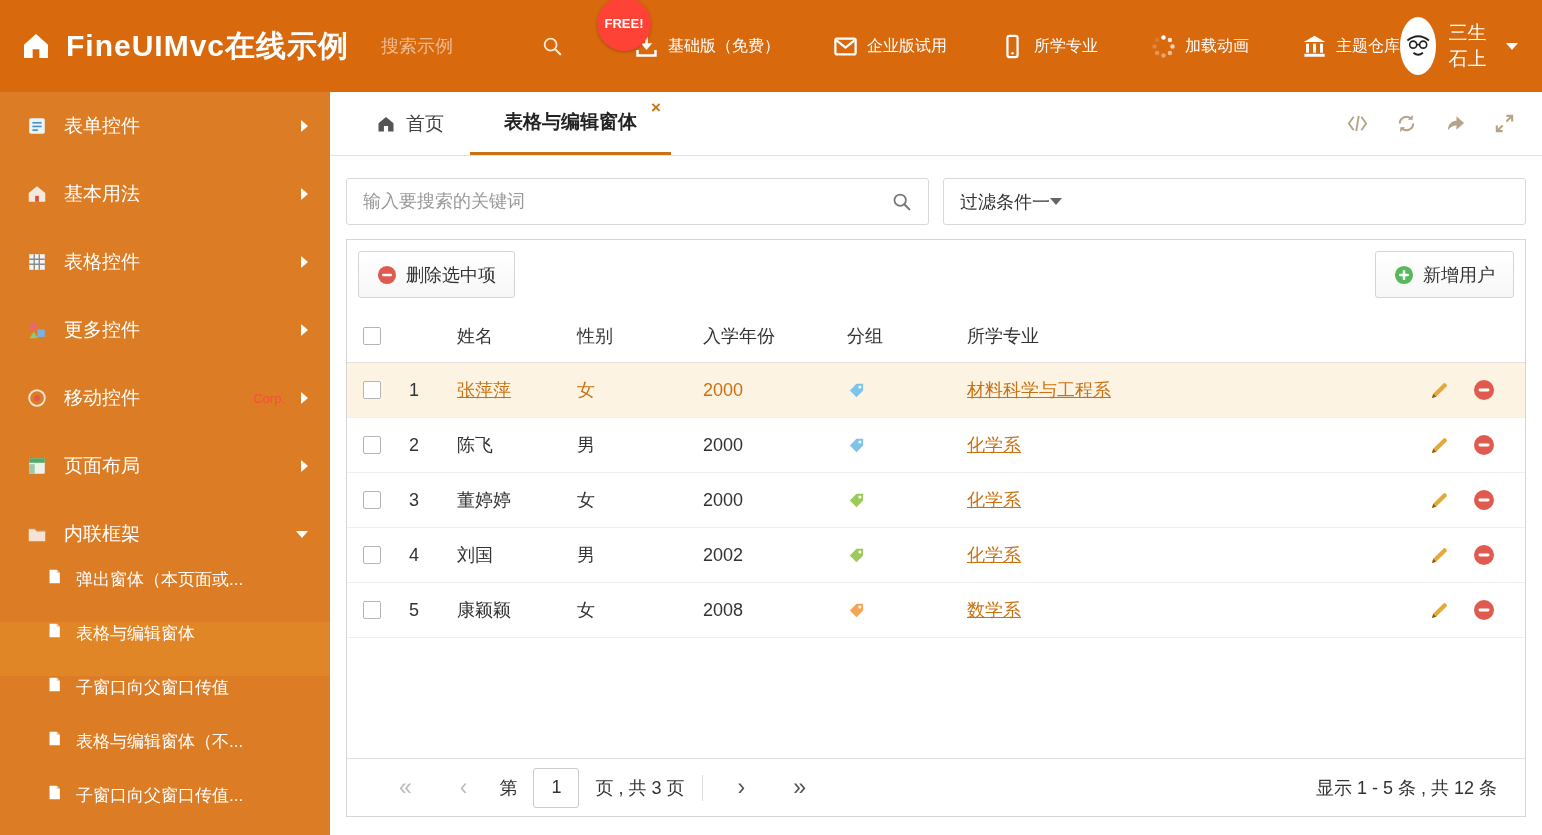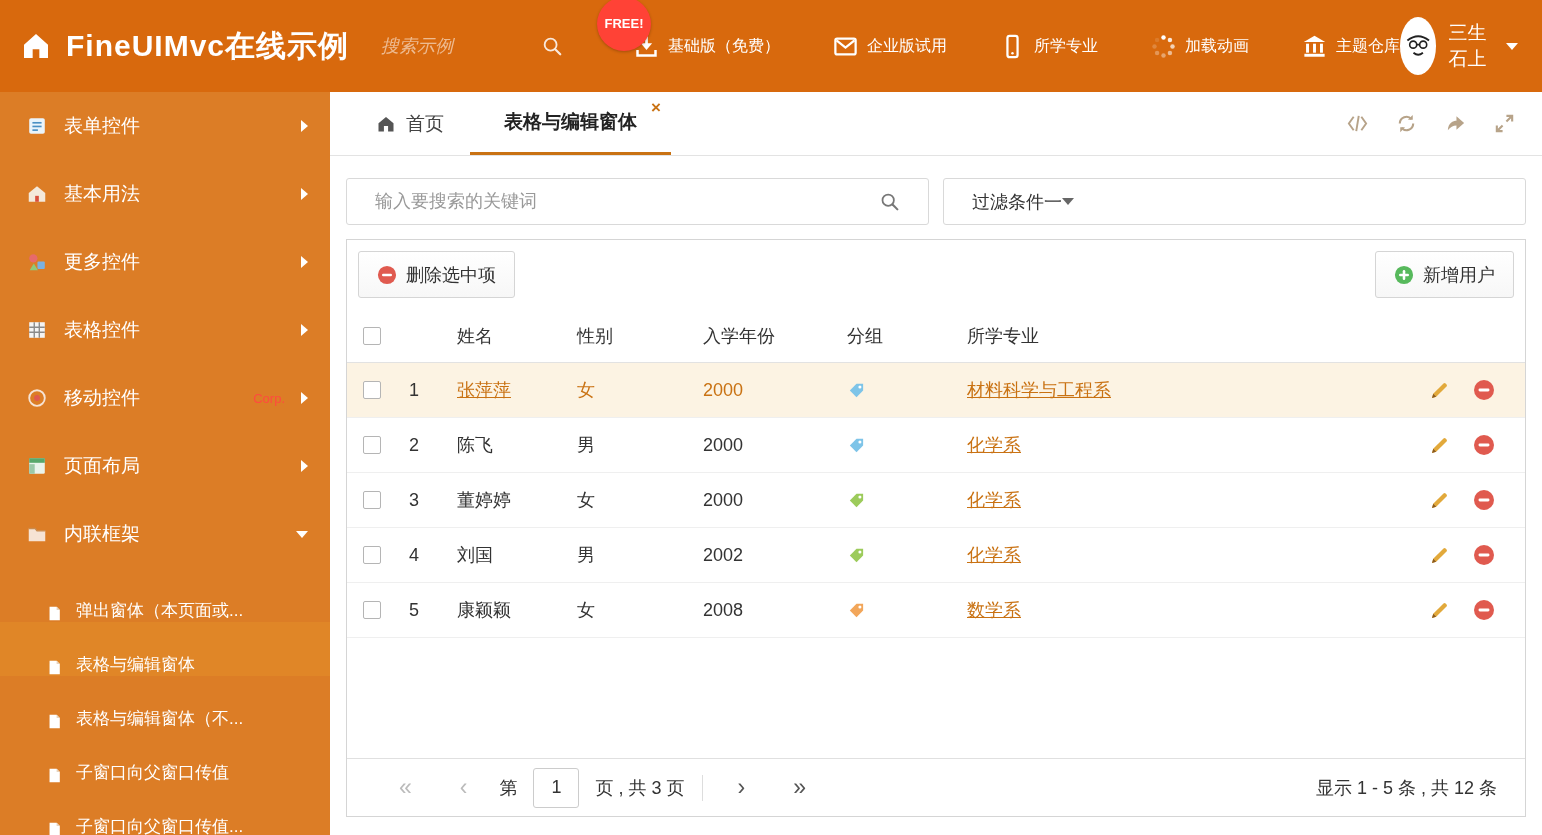--- a/index.html
+++ b/index.html
@@ -24,21 +24,21 @@
     background:#fff;color:#333;
   }
   .app{width:1542px;height:835px;display:grid;grid-template-rows:92px 1fr;grid-template-columns:330px 1fr;}
 
   
   .header{grid-column:1/3;background:var(--header-bg);display:flex;align-items:center;padding:0 24px 0 20px;color:#fff;}
   .logo{display:flex;align-items:center;gap:14px;cursor:pointer;}
   .logo svg{width:32px;height:32px;}
   .app-title{font-size:30px;font-weight:bold;letter-spacing:1px;white-space:nowrap;}
   .hsearch{display:flex;align-items:center;margin-left:32px;gap:10px;}
-  .hsearch input{background:transparent;border:none;outline:none;color:rgba(255,255,255,.85);font-size:18px;width:150px;font-style:italic;}
+  .hsearch input{background:transparent;border:none;outline:none;color:rgba(255,255,255,.85);font-size:18px;width:150px;}
   .hsearch input::placeholder{color:rgba(255,255,255,.55);}
   .hsearch svg{width:22px;height:22px;opacity:.85;}
   .hnav{display:flex;align-items:center;margin-left:70px;gap:52px;}
   .hnav-item{position:relative;display:flex;flex-direction:row;align-items:center;gap:8px;cursor:pointer;}
   .hnav-item svg{width:27px;height:27px;}
   .hnav-label{font-size:16px;white-space:nowrap;}
   .free-badge{position:absolute;top:-36px;left:-36px;width:54px;height:54px;border-radius:50%;background:var(--free-badge-bg);
     display:flex;align-items:center;justify-content:center;font-size:13px;font-weight:bold;color:#fff;box-shadow:0 1px 3px rgba(0,0,0,.25);}
   .huser{margin-left:auto;display:flex;align-items:center;gap:12px;cursor:pointer;}
   .avatar{width:58px;height:58px;border-radius:50%;background:#fff;border:2px solid rgba(255,255,255,.9);overflow:hidden;display:flex;align-items:center;justify-content:center;}
@@ -48,38 +48,38 @@
 
   
   .sidebar{background:var(--sidebar-bg);color:#fff;overflow:hidden;}
   .side-item{height:68px;display:flex;align-items:center;padding:0 22px 0 26px;cursor:pointer;gap:16px;}
   .side-item svg{width:22px;height:22px;flex:0 0 auto;}
   .side-label{font-size:19px;flex:1;white-space:nowrap;overflow:hidden;}
   .side-corp{color:#FF4A3F;font-size:13px;margin-left:-8px;}
   .caret-r{width:0;height:0;border-top:6px solid transparent;border-bottom:6px solid transparent;border-left:7px solid #fff;}
   .caret-d{width:0;height:0;border-left:6px solid transparent;border-right:6px solid transparent;border-top:7px solid #fff;}
   .side-sub{display:flex;flex-direction:column;}
-  .side-subitem{height:54px;display:flex;align-items:flex-end;gap:13px;padding-left:46px;cursor:pointer;}
+  .side-subitem{height:54px;display:flex;align-items:flex-start;gap:13px;padding-left:46px;cursor:pointer;}
   .side-subitem.active{background:var(--sidebar-active);}
   .side-subitem svg{width:17px;height:17px;}
   .sub-label{font-size:17px;white-space:nowrap;overflow:hidden;}
 
   
   .main{display:flex;flex-direction:column;background:#fff;overflow:hidden;}
   .tabbar{height:64px;border-bottom:1px solid #E3E3E3;display:flex;align-items:stretch;padding-left:20px;flex:0 0 auto;text-align:center;}
   .tab{display:flex;align-items:center;gap:10px;padding:0 26px;font-size:19px;color:#444;cursor:pointer;position:relative;}
   .tab svg{width:20px;height:20px;}
   .tab.active{font-weight:bold;color:#222;border-bottom:3px solid var(--accent);padding:0 34px;}
   .tab-close{position:absolute;top:7px;right:10px;color:var(--accent);font-size:17px;font-weight:bold;line-height:1;cursor:pointer;}
   .tab-tools{margin-left:auto;display:flex;align-items:center;gap:26px;padding-right:26px;color:#B7A389;}
   .tool-btn{cursor:pointer;display:flex;align-items:center;}
   .tool-btn svg{width:23px;height:23px;}
 
   .filter-row{display:flex;gap:14px;padding:22px 16px 0 16px;flex:0 0 auto;}
-  .search-box,.select-box{flex:1;height:47px;border:1px solid #D9D9D9;border-radius:3px;display:flex;align-items:center;padding:0 28px;background:#fff;}
+  .search-box,.select-box{flex:1;height:47px;border:1px solid #D9D9D9;border-radius:3px;display:flex;align-items:center;padding:0 16px;background:#fff;}
   .search-box input{border:none;outline:none;flex:1;font-size:18px;color:#333;font-family:inherit;}
   .search-box input::placeholder{color:#999;}
   .search-box svg{width:21px;height:21px;color:#777;}
   .select-box{cursor:pointer;justify-content:flex-start;}
   .select-value{font-size:18px;color:#333;}
   .caret-down-g{width:0;height:0;border-left:6px solid transparent;border-right:6px solid transparent;border-top:7px solid #666;}
 
   .grid-panel{flex:1;margin:14px 16px 18px 16px;border:1px solid #D5D5D5;display:flex;flex-direction:column;overflow:hidden;}
   .grid-toolbar{display:flex;align-items:flex-end;padding:11px 11px;flex:0 0 auto;}
   .gbtn{display:flex;align-items:center;gap:9px;height:47px;padding:0 18px;border:1px solid #D5D5D5;border-radius:3px;
@@ -216,37 +216,37 @@
     <div class="side-item">
       <svg viewBox="0 0 24 24">
           <path d="M3 11 L12 3.5 L21 11 V20.5 H3 Z" fill="#F4E9DB"></path>
           <rect x="10" y="14" width="4" height="6.5" fill="#D94F3D"></rect>
         </svg>
       <span class="side-label">基本用法</span>
       <span class="caret-r"></span>
     </div>
     <div class="side-item">
       <svg viewBox="0 0 24 24">
+          <rect x="3.5" y="3.5" width="17" height="17" fill="#F4F4F4"></rect>
+          <path d="M3.5 9 H20.5 M3.5 14.5 H20.5 M9 3.5 V20.5 M14.5 3.5 V20.5" stroke="#8A8A8A" stroke-width="1.5"></path>
+        </svg>
+      <span class="side-label">表格控件</span>
+      <span class="caret-r"></span>
+    </div>
+    <div class="side-item">
+      <svg viewBox="0 0 24 24">
           <circle cx="8" cy="8" r="4.5" fill="#E76A6A"></circle>
           <rect x="12.5" y="11.5" width="8" height="8" rx="1" fill="#7BB1E0"></rect>
           <path d="M4 21 L8.5 13.5 L13 21 Z" fill="#8FC978"></path>
         </svg>
       <span class="side-label">更多控件</span>
       <span class="caret-r"></span>
     </div>
     <div class="side-item">
       <svg viewBox="0 0 24 24">
-          <rect x="3.5" y="3.5" width="17" height="17" fill="#F4F4F4"></rect>
-          <path d="M3.5 9 H20.5 M3.5 14.5 H20.5 M9 3.5 V20.5 M14.5 3.5 V20.5" stroke="#8A8A8A" stroke-width="1.5"></path>
-        </svg>
-      <span class="side-label">表格控件</span>
-      <span class="caret-r"></span>
-    </div>
-    <div class="side-item">
-      <svg viewBox="0 0 24 24">
           <circle cx="12" cy="12" r="8.5" fill="none" stroke="#F6E3D4" stroke-width="2"></circle>
           <circle cx="12" cy="12" r="3.2" fill="#E05A4F"></circle>
         </svg>
       <span class="side-label">移动控件</span>
       <span class="side-corp">Corp.</span>
       <span class="caret-r"></span>
     </div>
     <div class="side-item">
       <svg viewBox="0 0 24 24">
           <rect x="3.5" y="3.5" width="17" height="17" rx="1.5" fill="#EAF4EC"></rect>
@@ -278,28 +278,28 @@
             <path d="M5 2.5 H15 L19.5 7 V21.5 H5 Z" fill="#fff"></path>
             <path d="M15 2.5 V7 H19.5" fill="#E7D3BC"></path>
           </svg>
         <span class="sub-label">表格与编辑窗体</span>
       </div>
       <div class="side-subitem">
         <svg viewBox="0 0 24 24">
             <path d="M5 2.5 H15 L19.5 7 V21.5 H5 Z" fill="#fff"></path>
             <path d="M15 2.5 V7 H19.5" fill="#E7D3BC"></path>
           </svg>
-        <span class="sub-label">表格与编辑窗体（不...</span>
+        <span class="sub-label">子窗口向父窗口传值</span>
       </div>
       <div class="side-subitem">
         <svg viewBox="0 0 24 24">
             <path d="M5 2.5 H15 L19.5 7 V21.5 H5 Z" fill="#fff"></path>
             <path d="M15 2.5 V7 H19.5" fill="#E7D3BC"></path>
           </svg>
-        <span class="sub-label">子窗口向父窗口传值</span>
+        <span class="sub-label">表格与编辑窗体（不...</span>
       </div>
       <div class="side-subitem">
         <svg viewBox="0 0 24 24">
             <path d="M5 2.5 H15 L19.5 7 V21.5 H5 Z" fill="#fff"></path>
             <path d="M15 2.5 V7 H19.5" fill="#E7D3BC"></path>
           </svg>
         <span class="sub-label">子窗口向父窗口传值...</span>
       </div>
     </div>
   </div>

